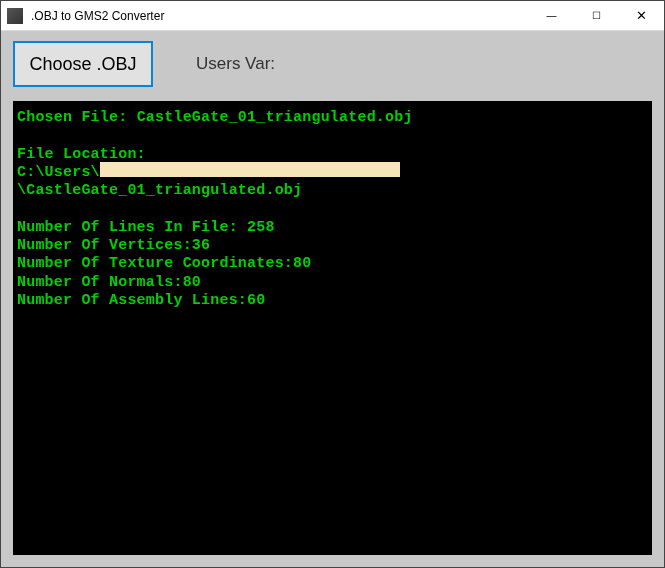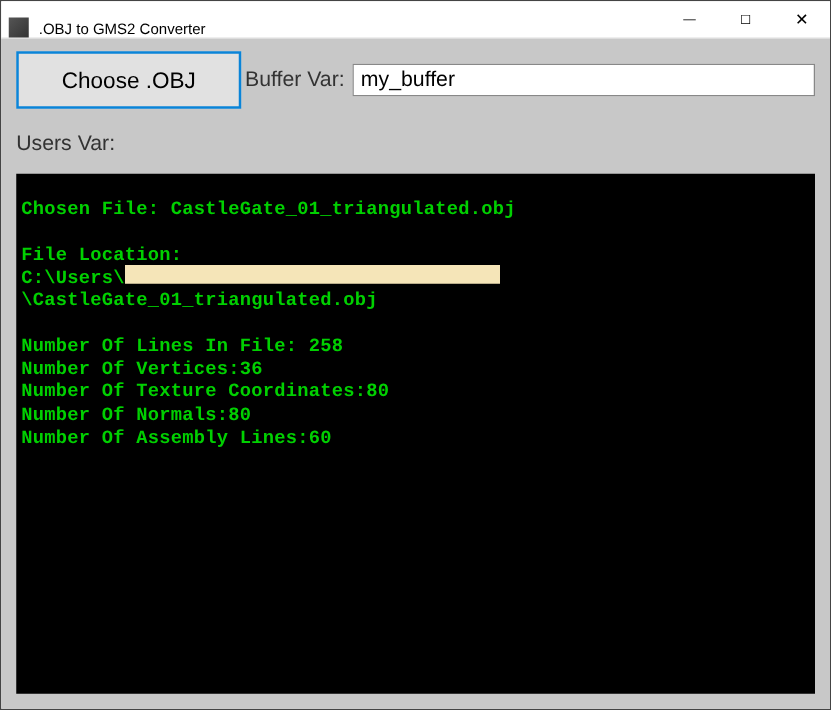--- a/index.html
+++ b/index.html
@@ -15,21 +15,21 @@
       height: 568px;
       border: 1px solid #444;
       background: #fff;
       display: flex;
       flex-direction: column;
     }
     .titlebar {
       height: 30px;
       background: #fff;
       display: flex;
-      align-items: flex-end;
+      align-items: center;
       padding-left: 6px;
       border-bottom: 1px solid #ddd;
     }
     .app-icon {
       width: 16px;
       height: 16px;
       background: linear-gradient(135deg, #555 0%, #333 100%);
       margin-right: 8px;
     }
     .title {
@@ -68,21 +68,21 @@
       align-items: center;
       margin-bottom: 14px;
     }
     .btn {
       height: 46px;
       font-size: 18px;
       background: #e1e1e1;
       border: 1px solid #adadad;
       cursor: pointer;
       color: #333;
-      width: 180px;
+      width: 140px;
     }
     .btn.primary {
       border: 2px solid #0a84d8;
       background: #e1e1e1;
       color: #000;
     }
     .field-row {
       display: flex;
       align-items: center;
       gap: 6px;
@@ -102,21 +102,21 @@
       color: #000;
       font-family: "Segoe UI", Tahoma, sans-serif;
     }
     .console {
       flex: 1;
       background: #000;
       color: #00d000;
       font-family: "Courier New", monospace;
       font-size: 15px;
       line-height: 1.22;
-      padding: 20px 4px;
+      padding: 8px 4px;
       overflow: hidden;
       white-space: pre-wrap;
       font-weight: bold;
       letter-spacing: 0.2px;
     }
     .redact {
       display: inline-block;
       background: #f5e5b8;
       width: 300px;
       height: 15px;
@@ -136,24 +136,20 @@
       <div class="win-btn">—</div>
       <div class="win-btn">☐</div>
       <div class="win-btn close">✕</div>
     </div>
   </div>
 
   <div class="client">
     <div class="top-grid">
       <button class="btn primary">Choose .OBJ</button>
       <div class="field-row">
-        <span class="field-label">Buffer Var:</span>
-        <input class="field-input" type="text" value="my_buffer" style="">
-      </div>
-      <div class="field-row">
         <span class="field-label">Users Var:</span>
       </div>
     </div>
 
     <div class="console"><span>Chosen File:</span> <span>CastleGate_01_triangulated.obj</span>
 
 <span>File Location:</span>
 <span>C:\Users\</span><span class="redact"></span><span>\CastleGate_01_triangulated.obj</span>
 
 <span>Number Of Lines In File:</span> <span>258</span>

